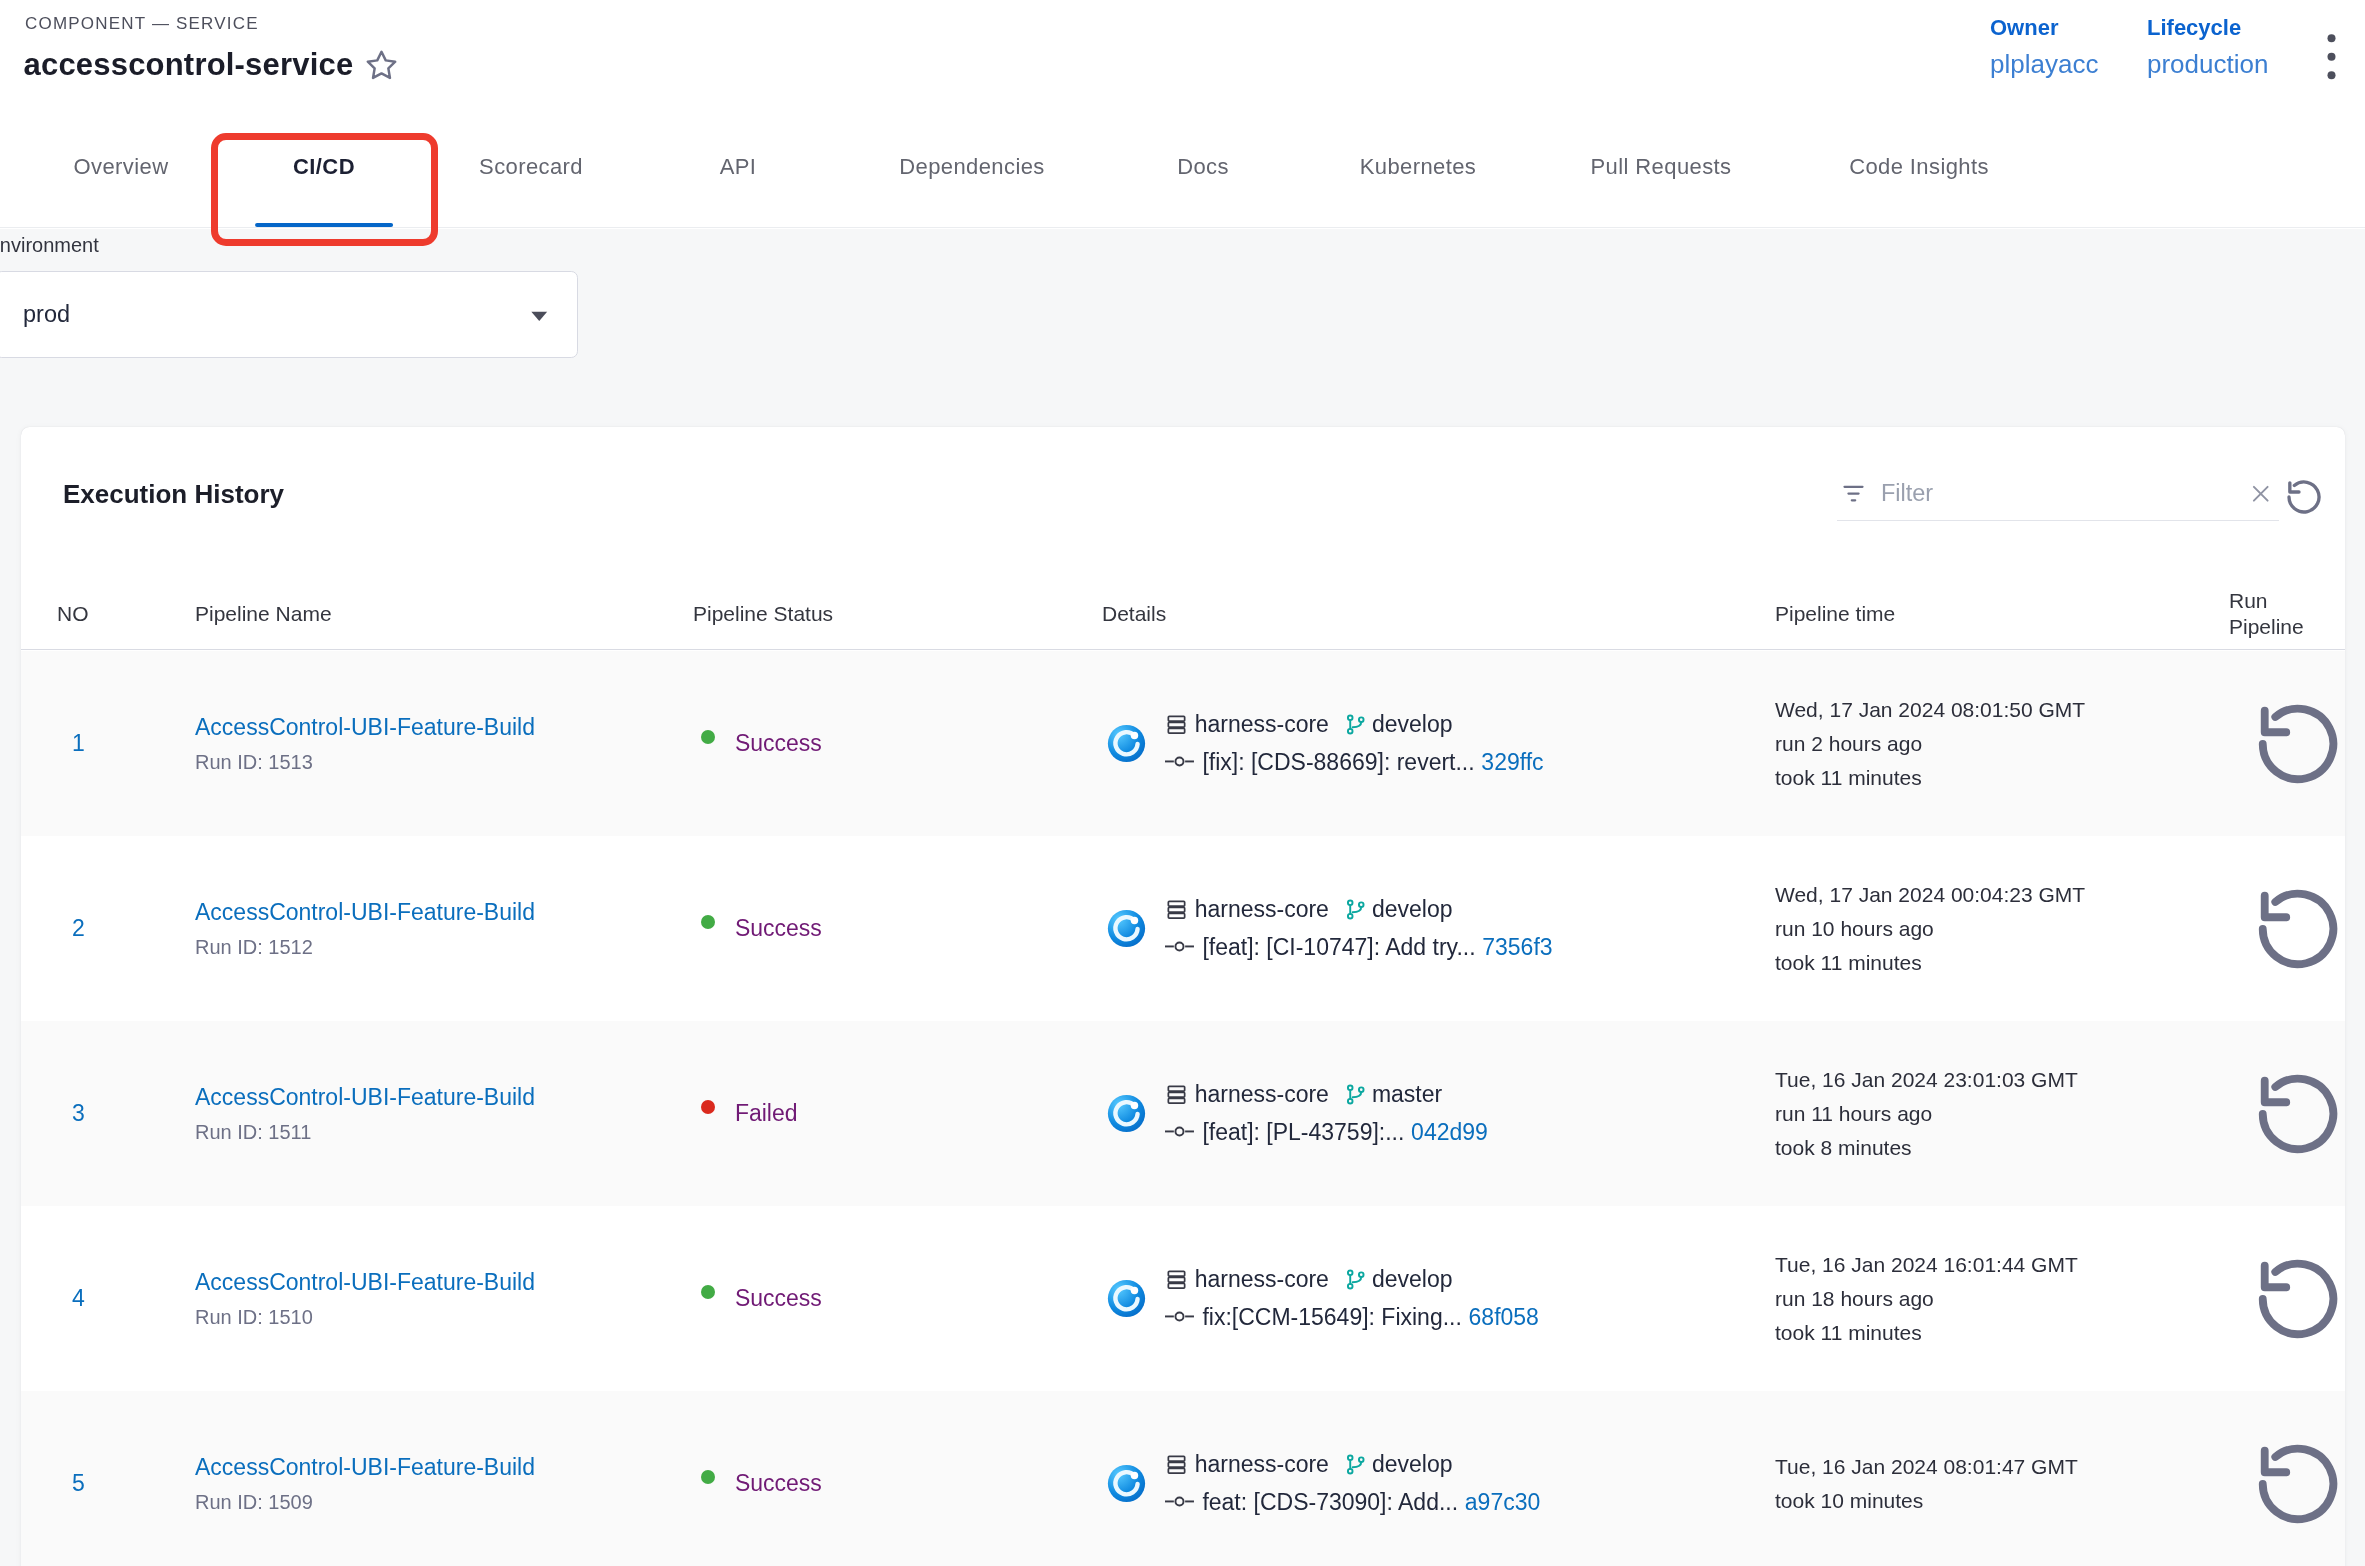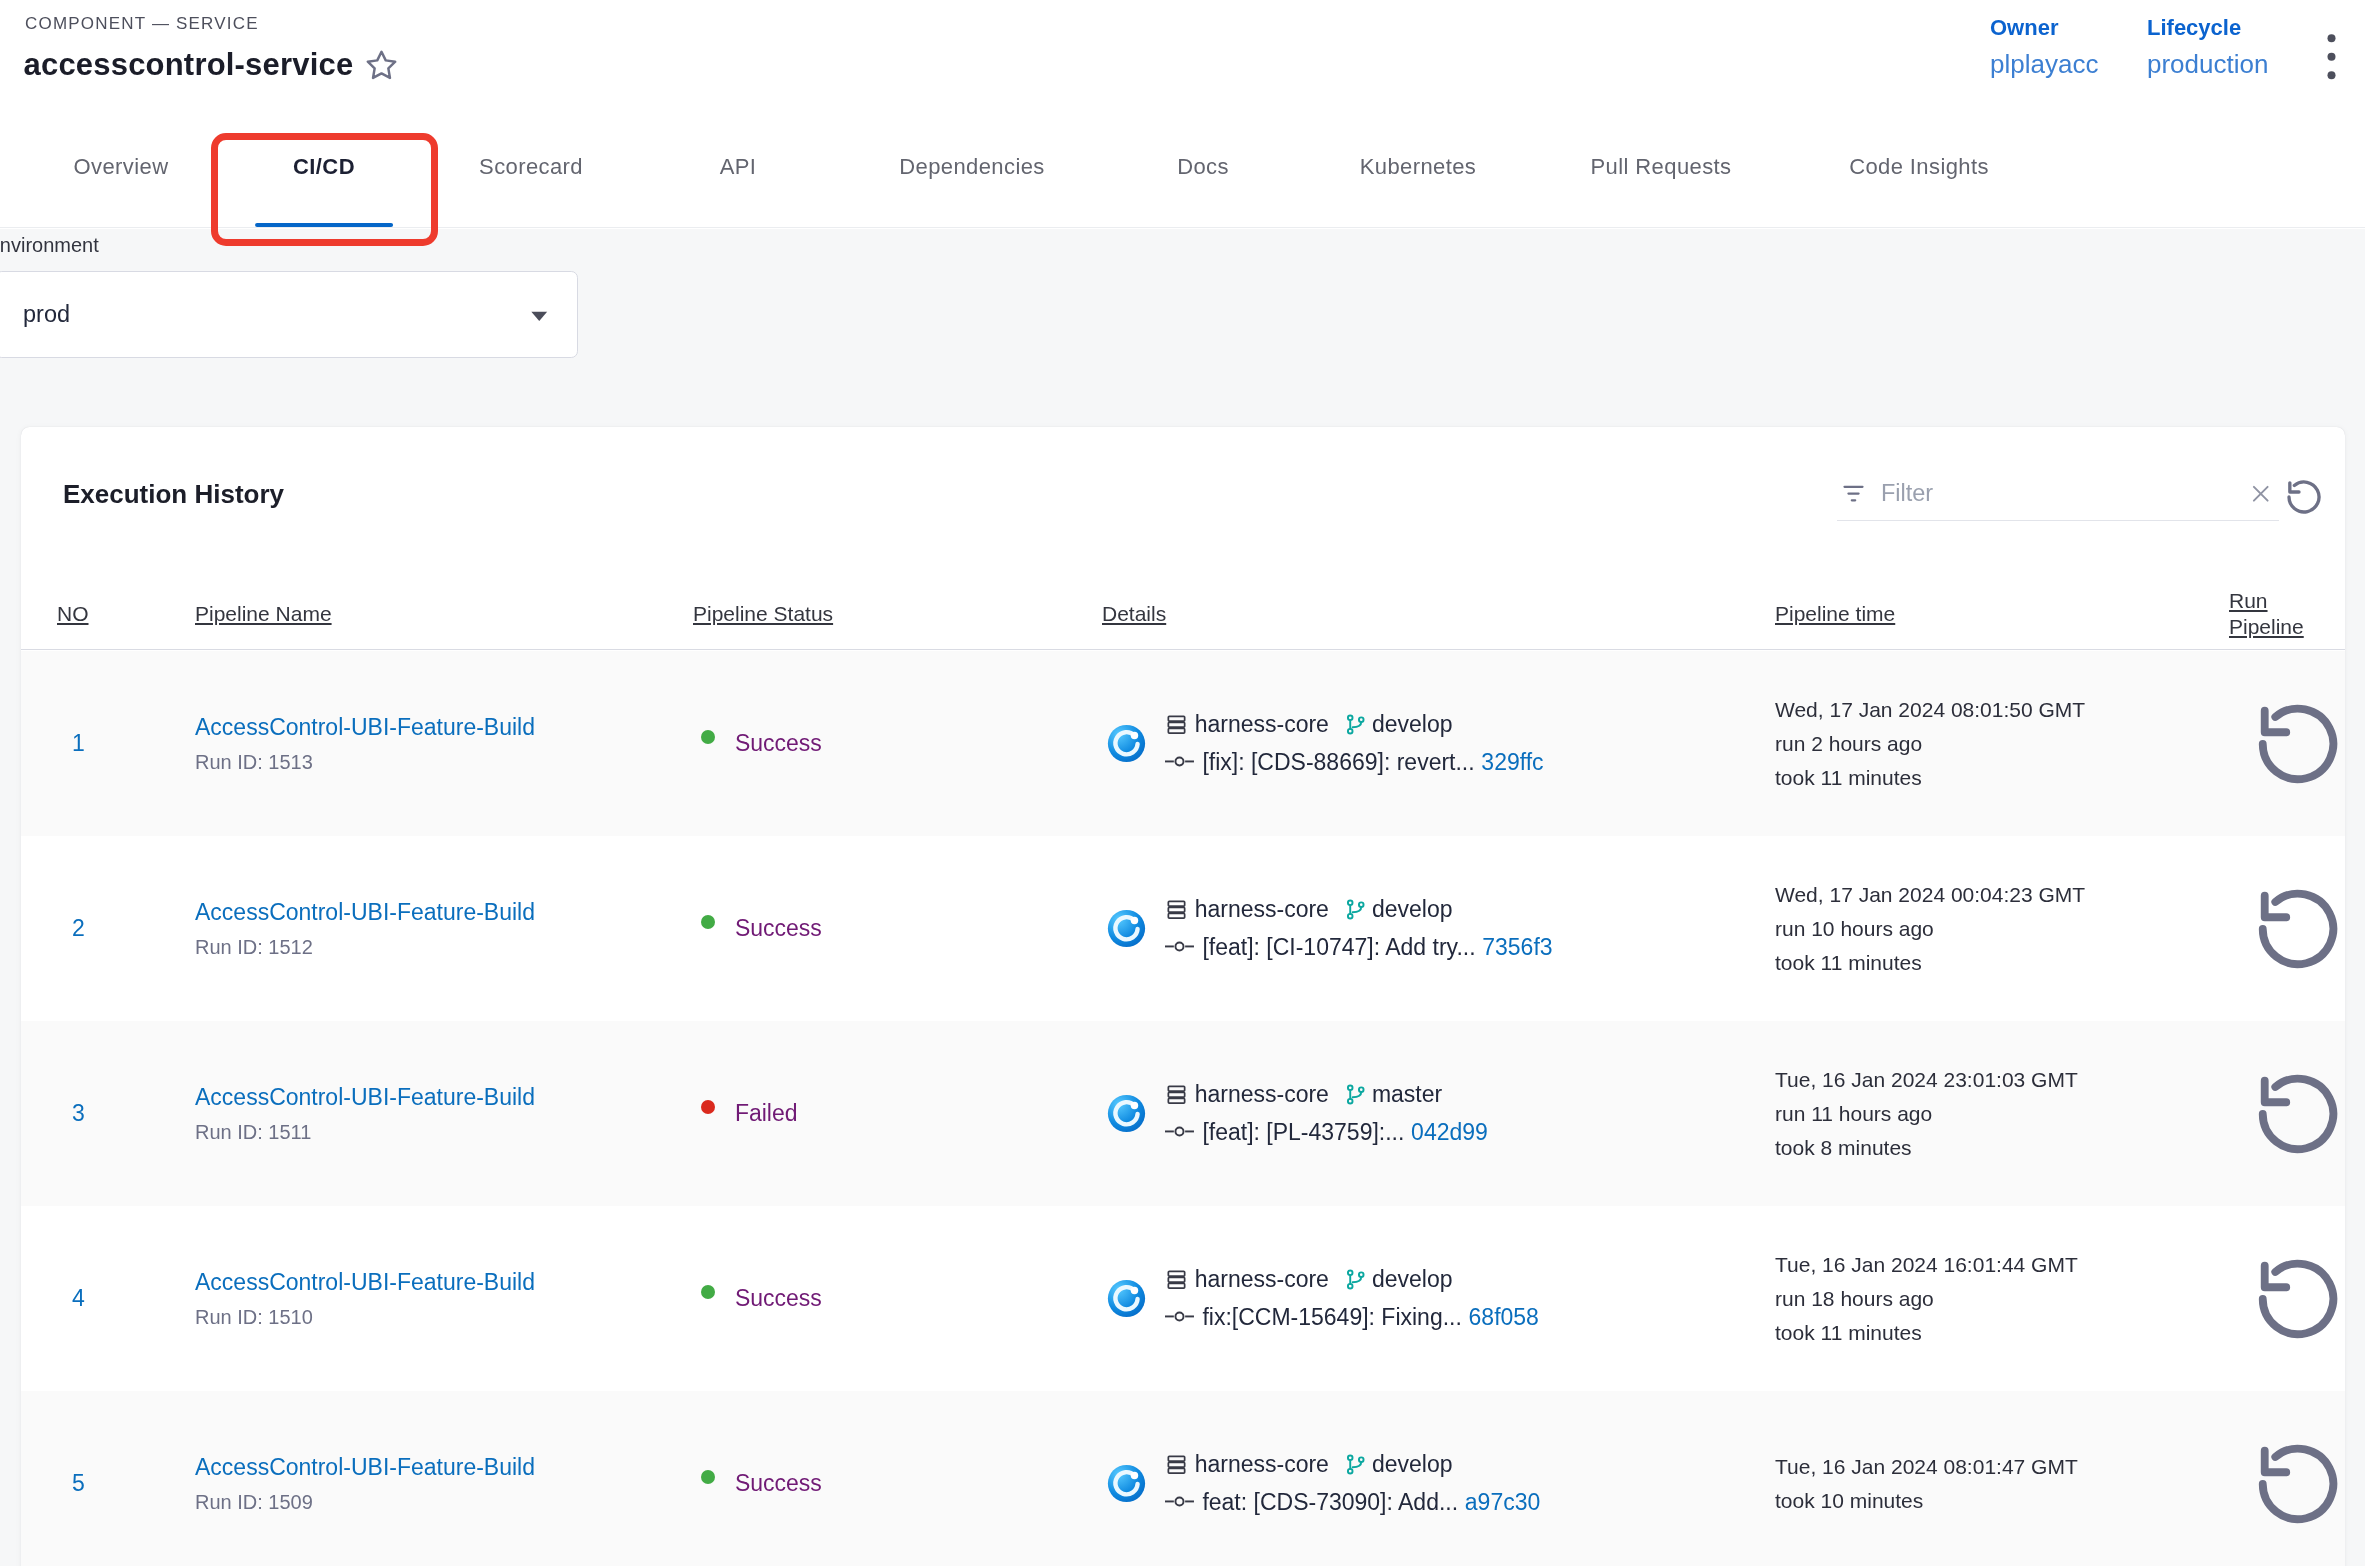--- a/index.html
+++ b/index.html
@@ -56,21 +56,21 @@
   .filter-icon { width:27px; height:27px; color:#6d7086; flex:0 0 auto; }
   .filter-input { flex:1; border:none; outline:none; background:transparent; font-size:23.5px; color:#22283b;
     font-family:"Liberation Sans","DejaVu Sans",sans-serif; min-width:0; }
   .filter-input::placeholder { color:#9aa0ae; }
   .clear-btn { width:23.5px; height:23.5px; color:#8f93a3; cursor:pointer; flex:0 0 auto; }
   .refresh-btn { position:absolute; left:2263px; top:50px; width:40px; height:40px; color:#6d7086; cursor:pointer; }
 
   .grid-cols { display:grid; grid-template-columns:138px 498px 409px 673px 454px 1fr; padding-left:36px; }
 
   .table-header { position:absolute; left:0; right:0; top:151px; height:72px; align-items:center;
-    font-size:21px; color:#34363f; border-bottom:0.8px solid #d9dbe3;text-decoration:underline; }
+    font-size:21px; color:#34363f; border-bottom:0.8px solid #d9dbe3; }
   .table-header .th-5 { max-width:109px; line-height:26px; }
 
   .table-rows { position:absolute; left:0; right:0; top:224px; }
   .row { height:185px; align-items:center; }
   .row:nth-child(odd) { background:#fafafa; }
 
   .c-no { font-size:23px; color:var(--link); padding-left:15px; cursor:pointer; }
   .c-name .name-link { font-size:23px; color:var(--link); cursor:pointer; }
   .c-name .run-id { font-size:20px; color:#6d7086; margin-top:10px; }
   .c-status { display:flex; gap:20px; font-size:23px; color:#701a75; padding-left:7.6px; }

